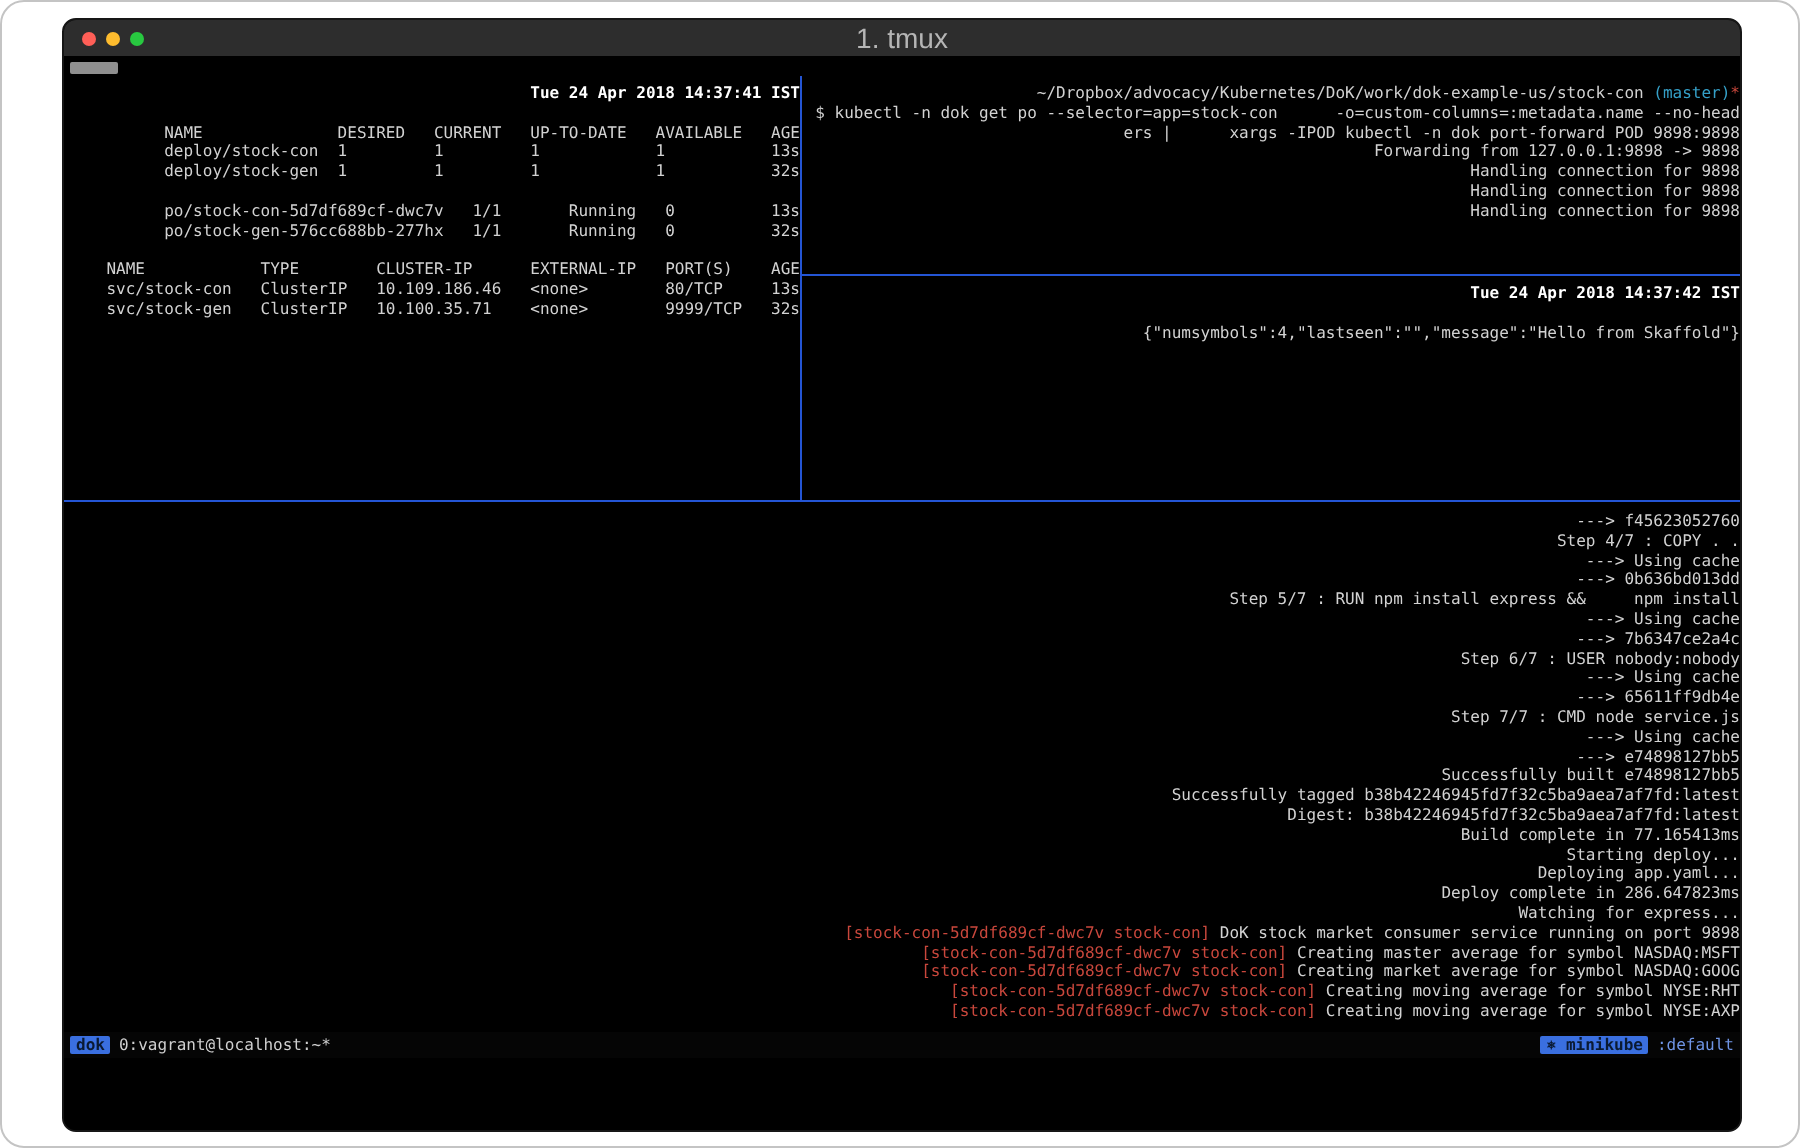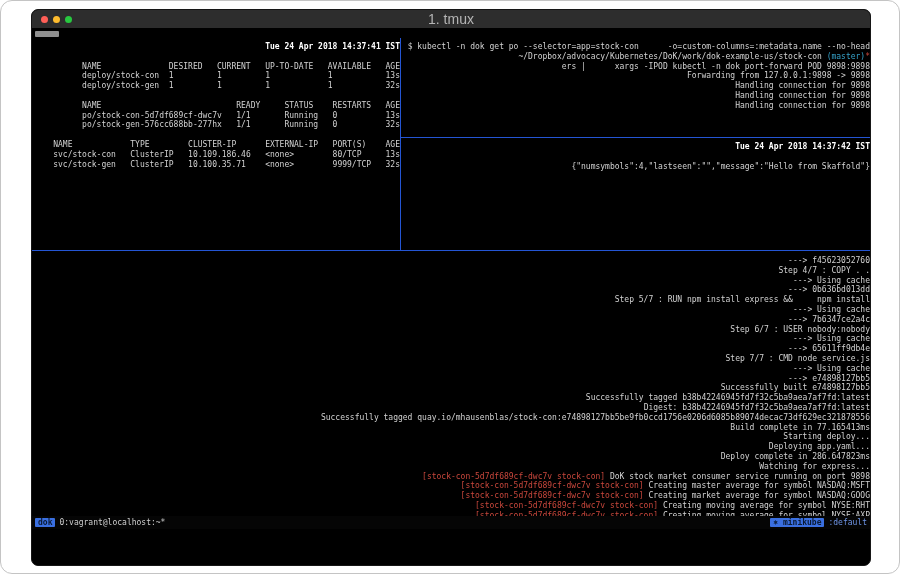--- a/index.html
+++ b/index.html
@@ -66,33 +66,32 @@
     <div class="term">
 
       <div class="toprow">
         <div class="pane pane-tl">
             <div class="tline"><span class="bold">Tue 24 Apr 2018 14:37:41 IST</span></div>
             <div class="tline"><span></span></div>
             <div class="tline"><span>NAME              DESIRED   CURRENT   UP-TO-DATE   AVAILABLE   AGE</span></div>
             <div class="tline"><span>deploy/stock-con  1         1         1            1           13s</span></div>
             <div class="tline"><span>deploy/stock-gen  1         1         1            1           32s</span></div>
             <div class="tline"><span></span></div>
-            <div class="tline"><span>NAME                            READY     STATUS    RESTARTS   AGE</span></div>
             <div class="tline"><span>po/stock-con-5d7df689cf-dwc7v   1/1       Running   0          13s</span></div>
             <div class="tline"><span>po/stock-gen-576cc688bb-277hx   1/1       Running   0          32s</span></div>
             <div class="tline"><span></span></div>
             <div class="tline"><span>NAME            TYPE        CLUSTER-IP      EXTERNAL-IP   PORT(S)    AGE</span></div>
             <div class="tline"><span>svc/stock-con   ClusterIP   10.109.186.46   &lt;none&gt;        80/TCP     13s</span></div>
             <div class="tline"><span>svc/stock-gen   ClusterIP   10.100.35.71    &lt;none&gt;        9999/TCP   32s</span></div>
           </div>
         <div class="vdiv"></div>
         <div class="rightcol">
           <div class="pane pane-tru">
+              <div class="tline"><span>~/Dropbox/advocacy/Kubernetes/DoK/work/dok-example-us/stock-con </span><span class="cyan">(master)</span><span class="red">*</span></div>
               <div class="tline"><span>$ kubectl -n dok get po --selector=app=stock-con      -o=custom-columns=:metadata.name --no-head</span></div>
-              <div class="tline"><span>~/Dropbox/advocacy/Kubernetes/DoK/work/dok-example-us/stock-con </span><span class="cyan">(master)</span><span class="red">*</span></div>
               <div class="tline"><span>ers |      xargs -IPOD kubectl -n dok port-forward POD 9898:9898</span></div>
               <div class="tline"><span>Forwarding from 127.0.0.1:9898 -&gt; 9898</span></div>
               <div class="tline"><span>Handling connection for 9898</span></div>
               <div class="tline"><span>Handling connection for 9898</span></div>
               <div class="tline"><span>Handling connection for 9898</span></div>
             </div>
           <div class="hdiv"></div>
           <div class="pane pane-trl">
               <div class="tline"><span class="bold">Tue 24 Apr 2018 14:37:42 IST</span></div>
               <div class="tline"><span></span></div>
@@ -113,21 +112,20 @@
           <div class="tline"><span> ---&gt; 7b6347ce2a4c</span></div>
           <div class="tline"><span>Step 6/7 : USER nobody:nobody</span></div>
           <div class="tline"><span> ---&gt; Using cache</span></div>
           <div class="tline"><span> ---&gt; 65611ff9db4e</span></div>
           <div class="tline"><span>Step 7/7 : CMD node service.js</span></div>
           <div class="tline"><span> ---&gt; Using cache</span></div>
           <div class="tline"><span> ---&gt; e74898127bb5</span></div>
           <div class="tline"><span>Successfully built e74898127bb5</span></div>
           <div class="tline"><span>Successfully tagged b38b42246945fd7f32c5ba9aea7af7fd:latest</span></div>
           <div class="tline"><span>Digest: b38b42246945fd7f32c5ba9aea7af7fd:latest</span></div>
-          <div class="tline"><span>Successfully tagged quay.io/mhausenblas/stock-con:e74898127bb5be9fb0ccd1756e0206d6085b89074decac73df629ec321878556</span></div>
           <div class="tline"><span>Build complete in 77.165413ms</span></div>
           <div class="tline"><span>Starting deploy...</span></div>
           <div class="tline"><span>Deploying app.yaml...</span></div>
           <div class="tline"><span>Deploy complete in 286.647823ms</span></div>
           <div class="tline"><span>Watching for express...</span></div>
           <div class="tline"><span class="red">[stock-con-5d7df689cf-dwc7v stock-con]</span><span> DoK stock market consumer service running on port 9898</span></div>
           <div class="tline"><span class="red">[stock-con-5d7df689cf-dwc7v stock-con]</span><span> Creating master average for symbol NASDAQ:MSFT</span></div>
           <div class="tline"><span class="red">[stock-con-5d7df689cf-dwc7v stock-con]</span><span> Creating market average for symbol NASDAQ:GOOG</span></div>
           <div class="tline"><span class="red">[stock-con-5d7df689cf-dwc7v stock-con]</span><span> Creating moving average for symbol NYSE:RHT</span></div>
           <div class="tline"><span class="red">[stock-con-5d7df689cf-dwc7v stock-con]</span><span> Creating moving average for symbol NYSE:AXP</span></div>

